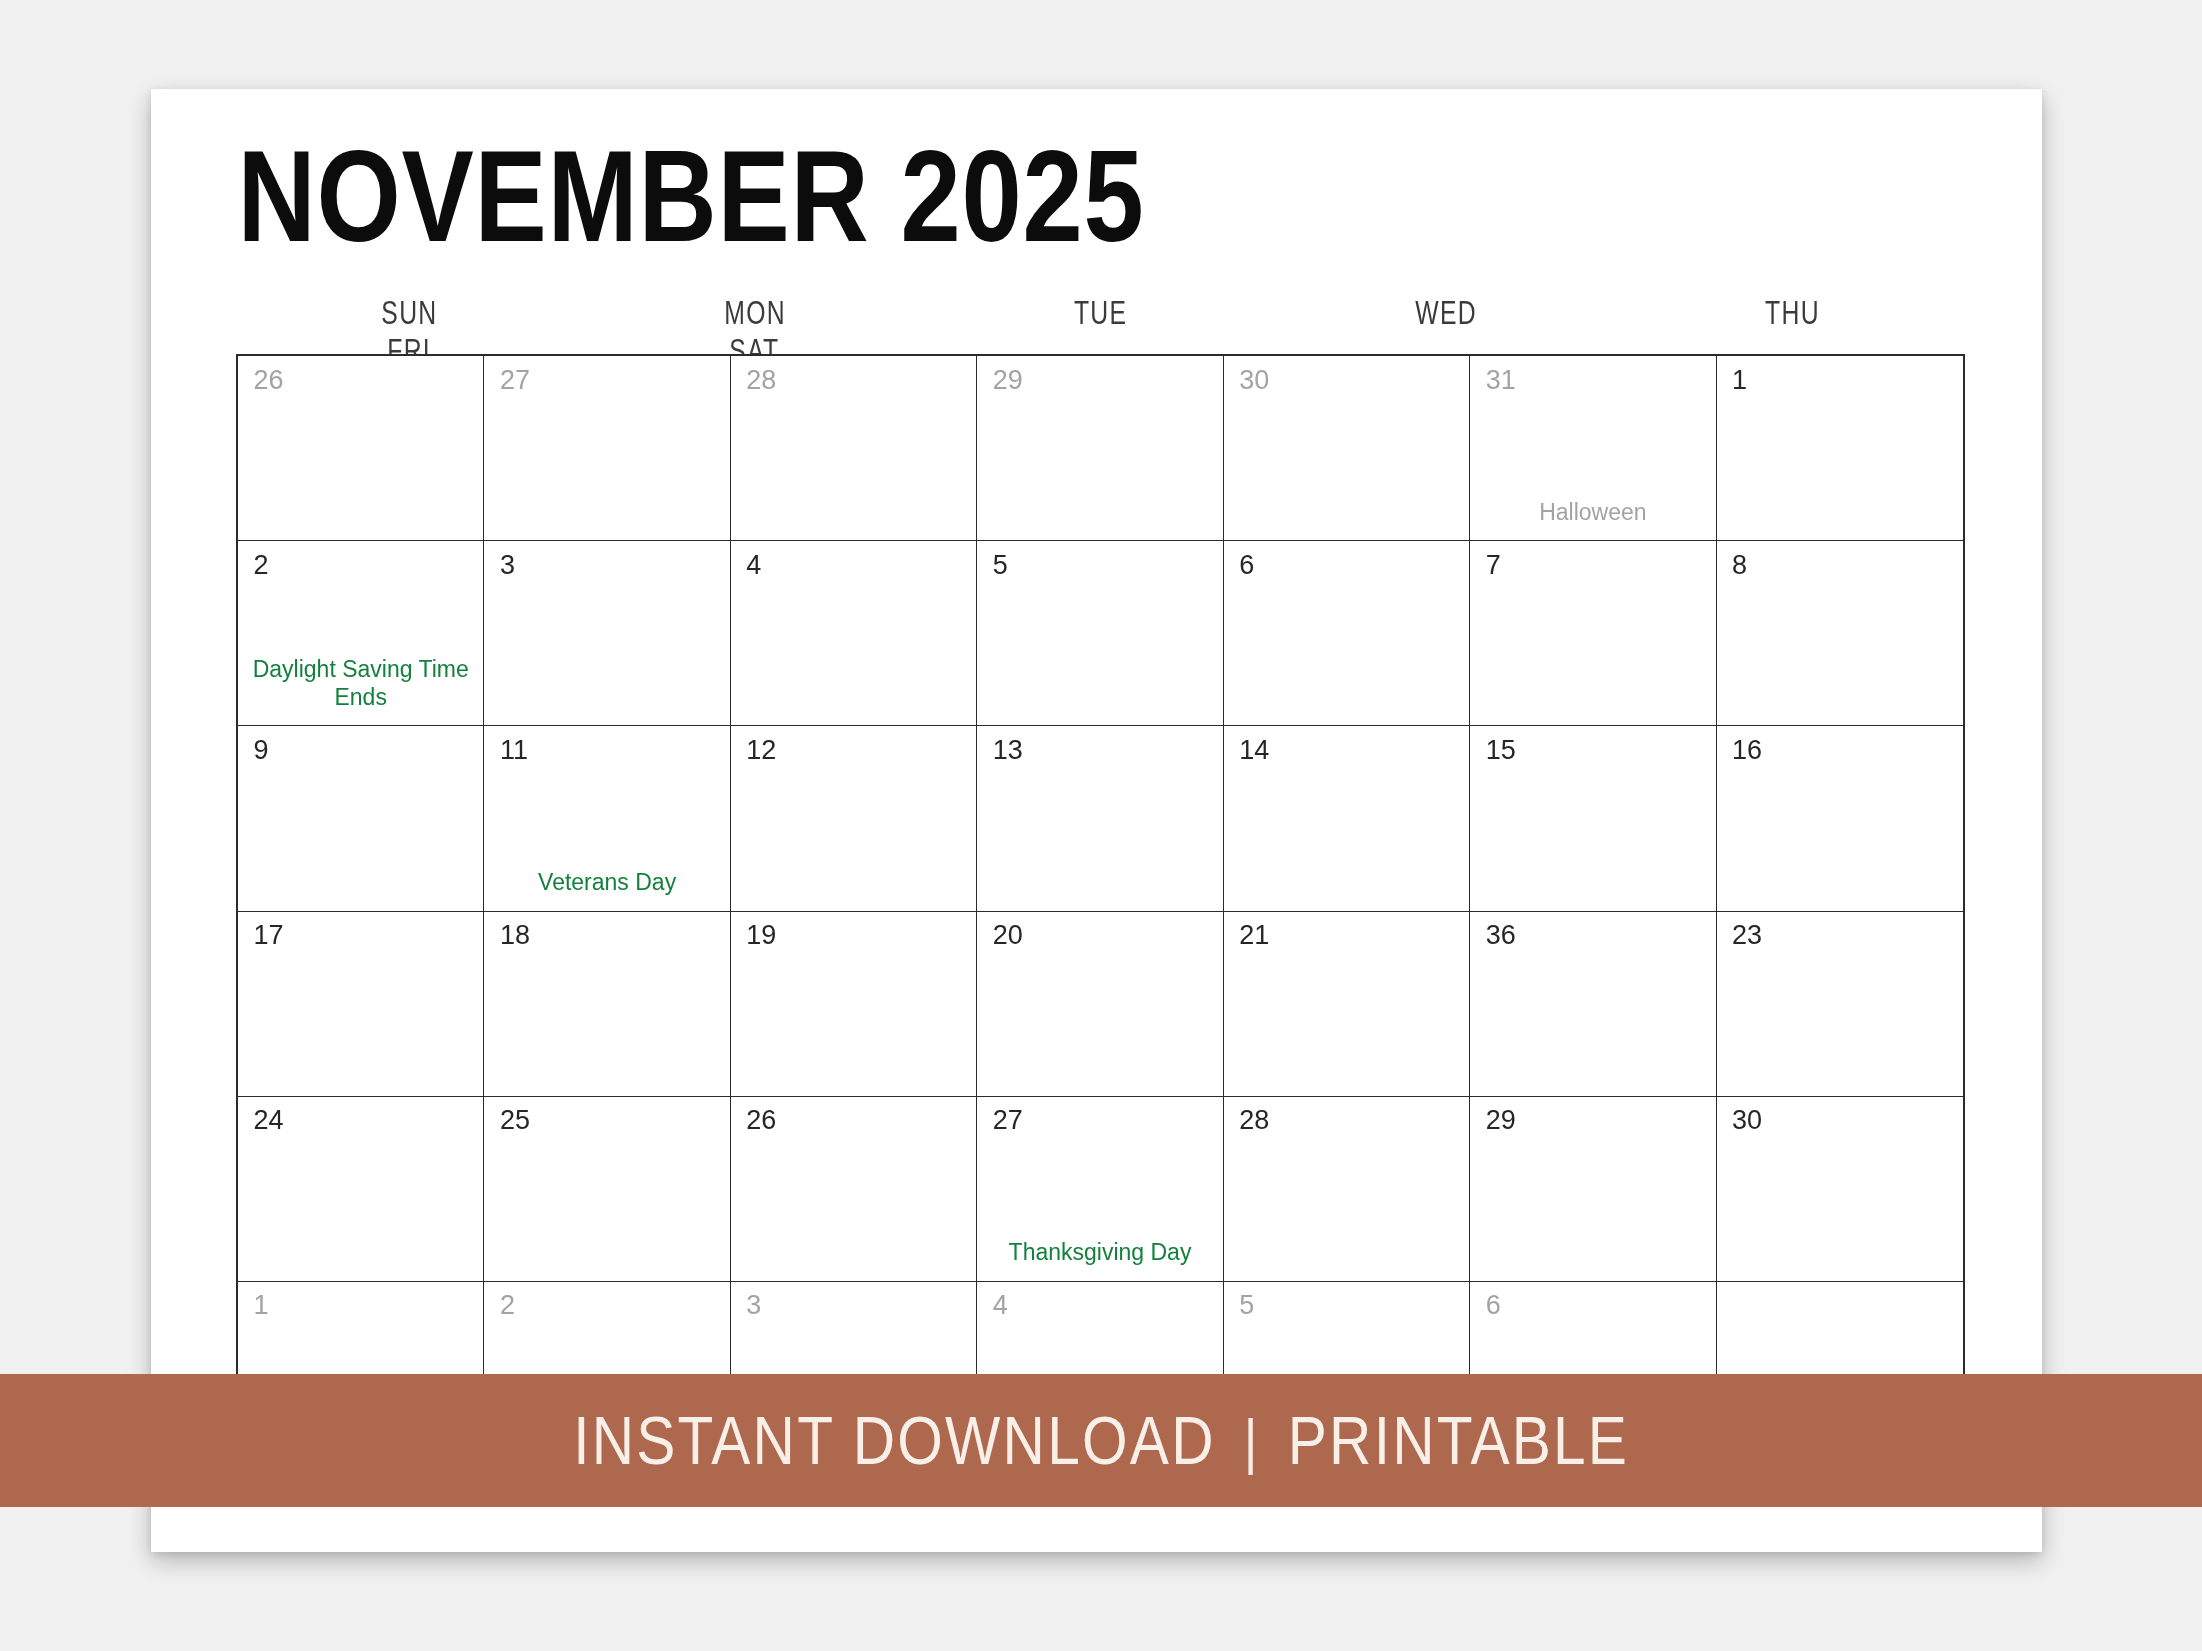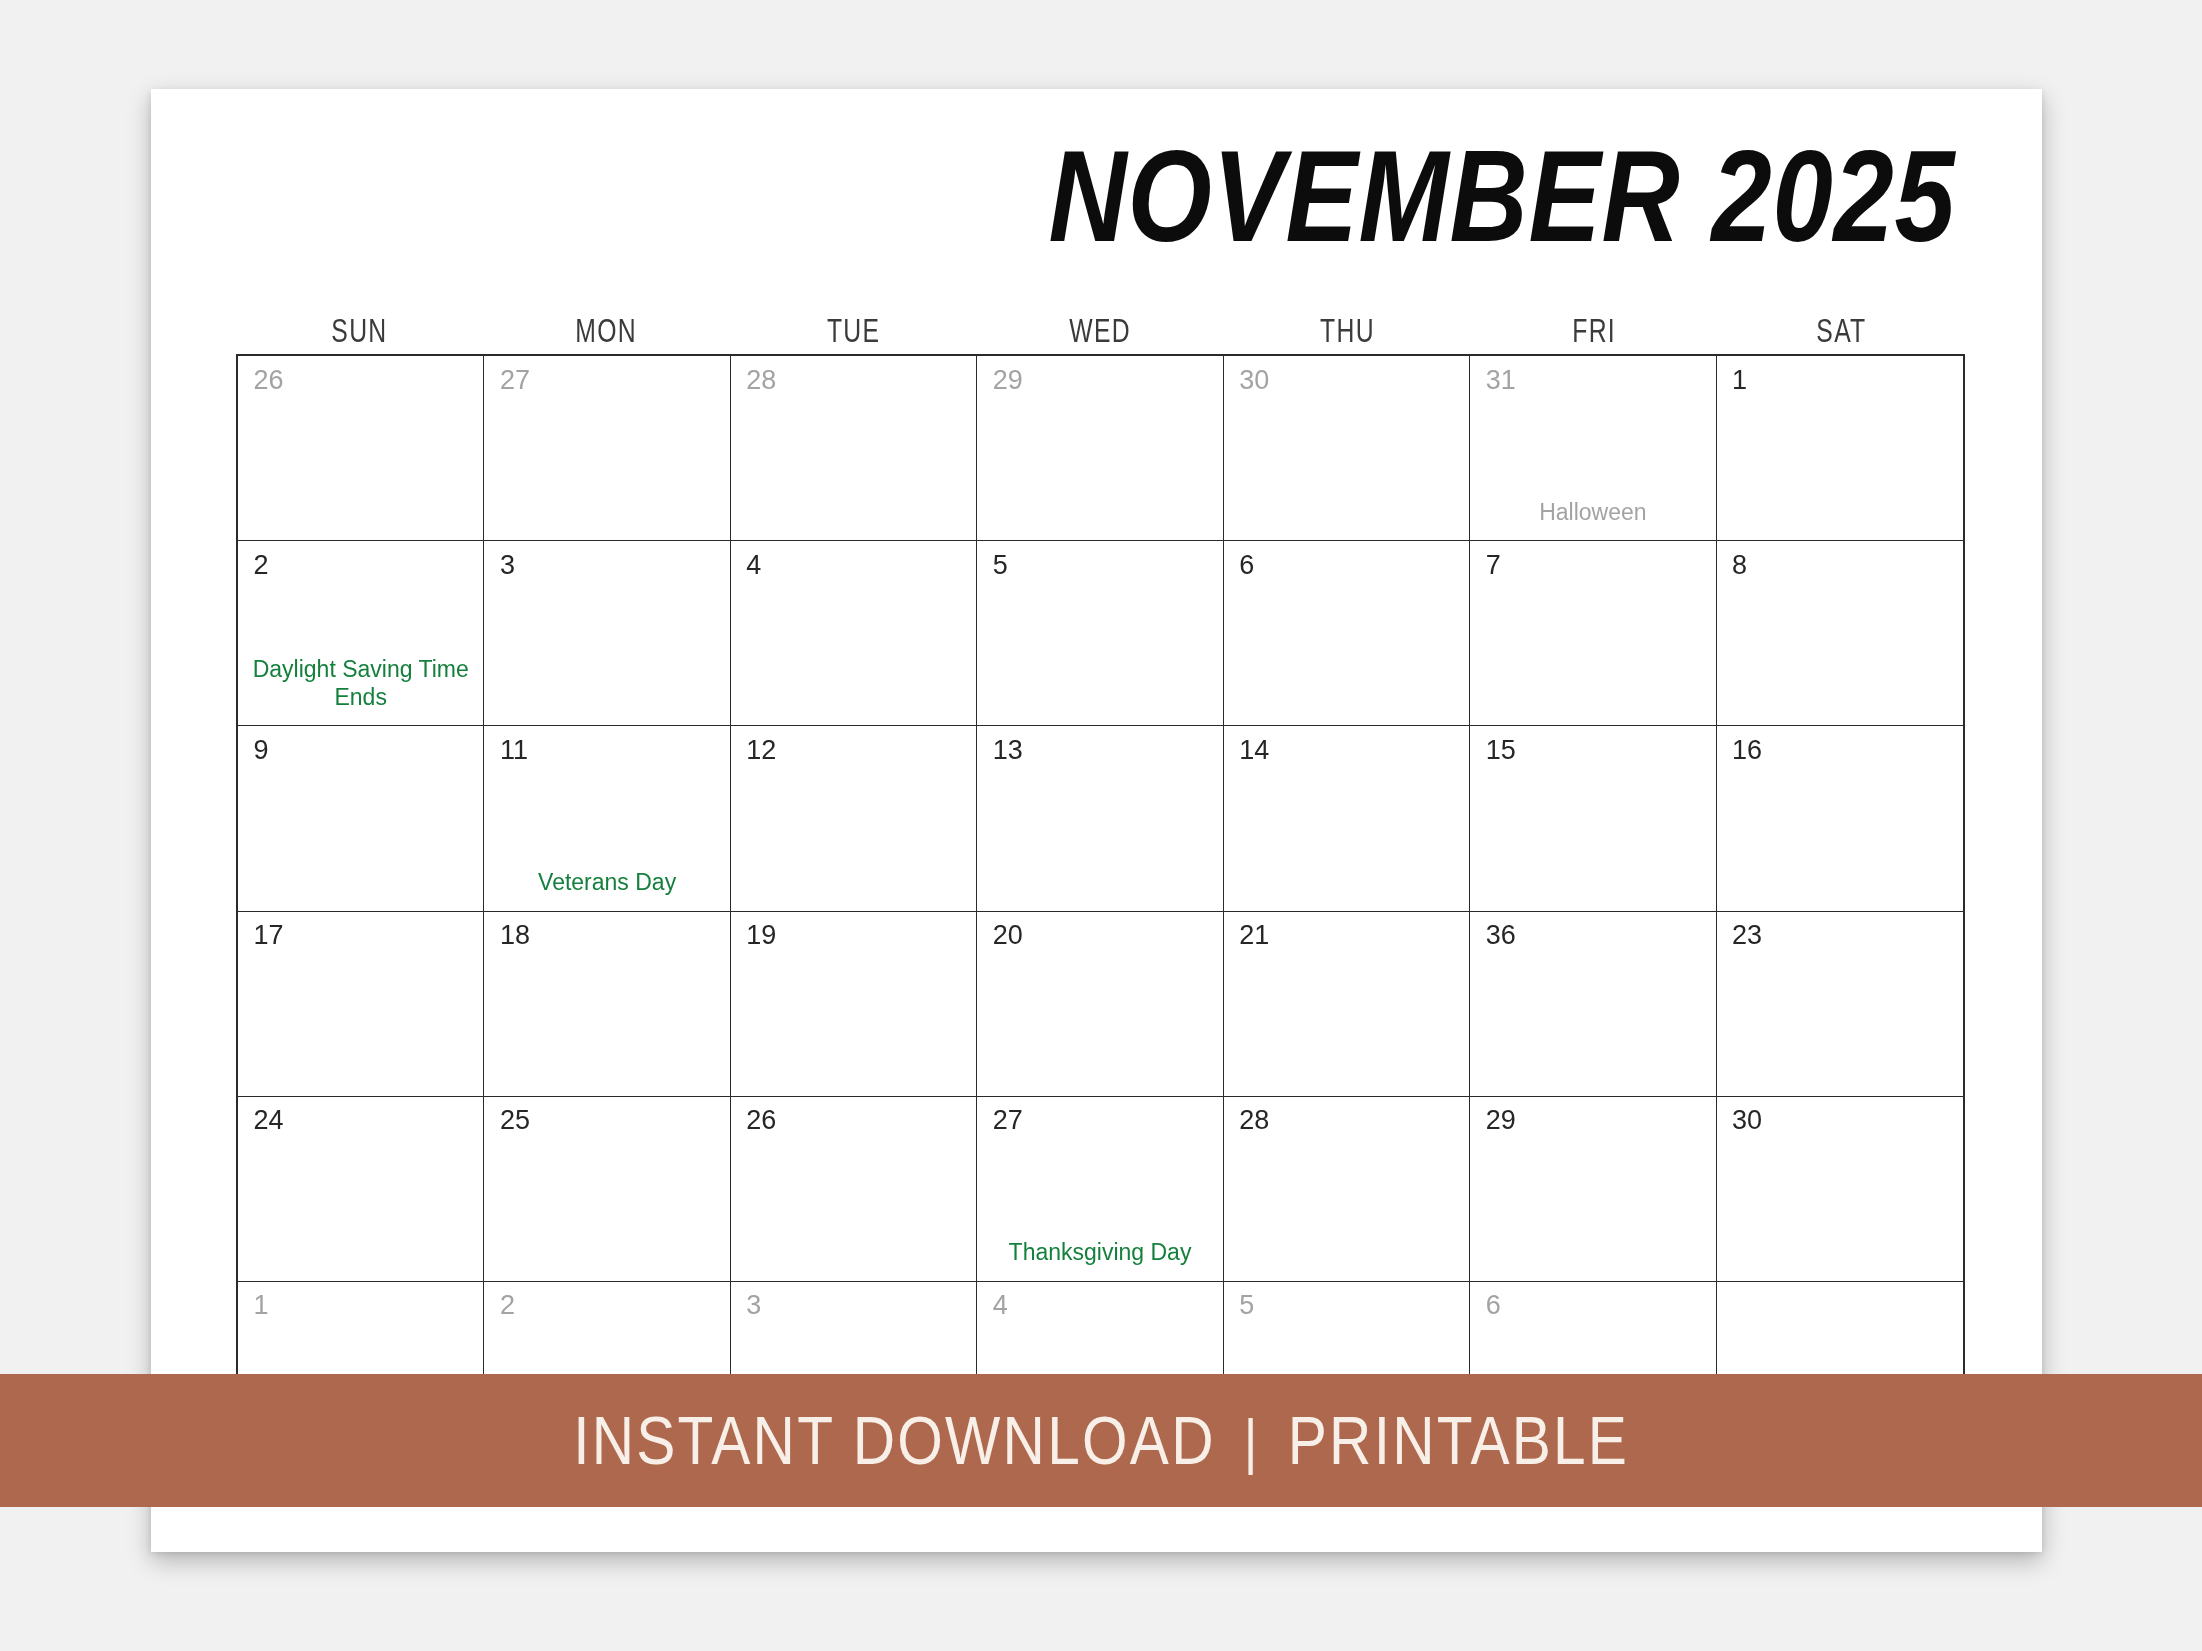--- a/index.html
+++ b/index.html
@@ -23,38 +23,37 @@
     position:absolute;
     left:151px; top:89px;
     width:1891px; height:1463px;
     background:var(--card-bg);
     box-shadow:0 8.6px 22.4px rgba(0,0,0,.25), 0 1.7px 6.9px rgba(0,0,0,.10);
     z-index:1;
   }
   .title{
     position:absolute;
     top:33px; left:0; width:100%;
-    text-align:right;
+    text-align:left;
     white-space:nowrap;
-    font-style:italic;
   }
   .title span{
     display:inline-block;
     font-size:129px;
     font-weight:bold;
     letter-spacing:0.9px;
     color:#0c0c0c;
     transform:scaleX(.84);
   }
   .weekdays{
     position:absolute;
-    left:85px; top:218px;
+    left:85px; top:205px;
     width:1729px; height:47px;
     display:grid;
-    grid-template-columns:repeat(7,1fr);
+    grid-template-columns:repeat(5,1fr);
     align-items:center;
   }
   .weekday{ text-align:center; }
   .weekday span{
     display:inline-block;
     font-size:33px;
     letter-spacing:1.7px;
     color:#3b3b3b;
     transform:scaleX(.75);
   }

